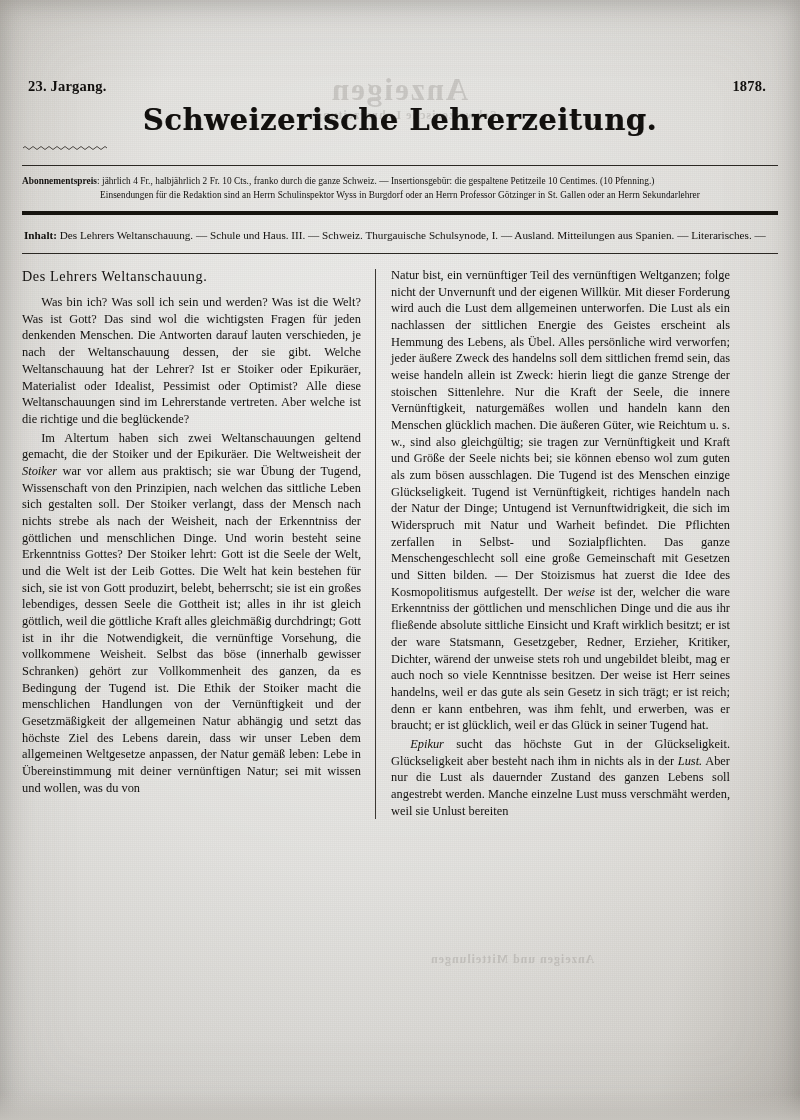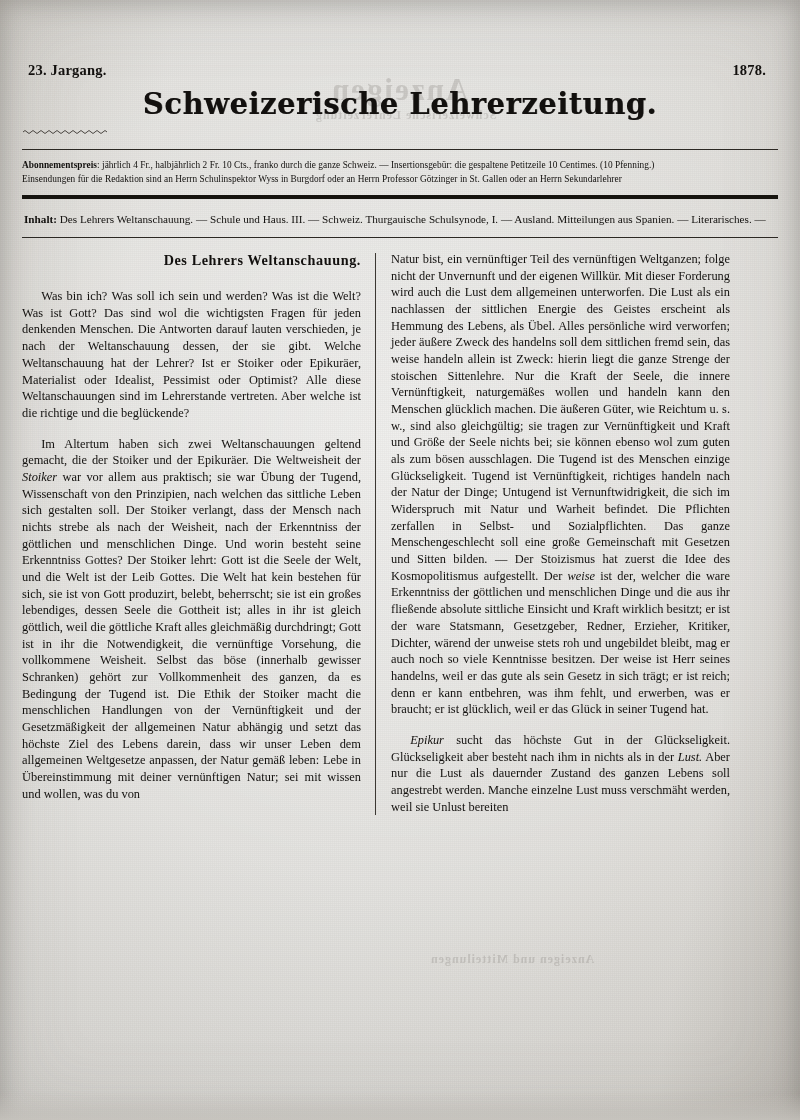--- a/index.html
+++ b/index.html
@@ -36,21 +36,21 @@
   }
   #edge-shade {
     position: absolute;
     inset: 0;
     pointer-events: none;
     box-shadow: inset 0 0 26px rgba(95,90,84,0.40), inset 0 0 80px rgba(120,115,108,0.20);
   }
   #content {
     position: relative;
     z-index: 5;
-    padding: 0 22px;
+    padding: 16px 22px;
   }
 
   
   .ghost {
     position: absolute;
     z-index: 2;
     color: rgba(90,85,78,0.20);
     font-weight: bold;
     letter-spacing: 2px;
     pointer-events: none;
@@ -131,21 +131,21 @@
     margin: 9px 0 0 0;
   }
 
   .fineprint {
     font-size: 9.3px;
     line-height: 1.42;
     text-align: justify;
     margin-top: 9px;
     letter-spacing: 0.05px;
   }
-  .fineprint .c { display: block; }
+  .fineprint .c { text-align: center; display: block; }
   .fineprint b { font-weight: bold; }
 
   .inhalt {
     font-size: 11.2px;
     line-height: 1.45;
     text-align: justify;
     margin-top: 12px;
     padding: 0 2px;
   }
   .inhalt b { font-weight: bold; }
@@ -167,40 +167,40 @@
   .col.left { padding-right: 14px; }
   .col.right { padding-left: 15px; }
   .divider {
     width: 1px;
     background: #3c3833;
     margin-top: 2px;
     align-self: stretch;
   }
 
   h3.article-title {
-    margin: 0 0 18px 0;
-    text-align: right;
+    margin: 0 0 8px 0;
+    text-align: left;
     font-size: 14.2px;
-    font-weight: bold;
+    font-weight: normal;
     letter-spacing: 0.6px;
   }
   .motto {
     margin: 4px 0 0 0;
     padding-left: 72px;
     font-size: 12.2px;
     line-height: 1.36;
     text-align: justify;
   }
   .motto i { font-style: italic; }
 
   p.body {
     margin: 0;
     text-indent: 1.55em;
   }
-  p.body + p.body { margin-top: 14px; }
+  p.body + p.body { margin-top: 2px; }
   p.body i { font-style: italic; }
 
   .fade-bottom {
     position: absolute;
     left: 0; right: 0; bottom: 0;
     height: 26px;
     z-index: 6;
     background: linear-gradient(to bottom, rgba(217,216,212,0) 0%, rgba(205,202,196,0.75) 100%);
     pointer-events: none;
   }

